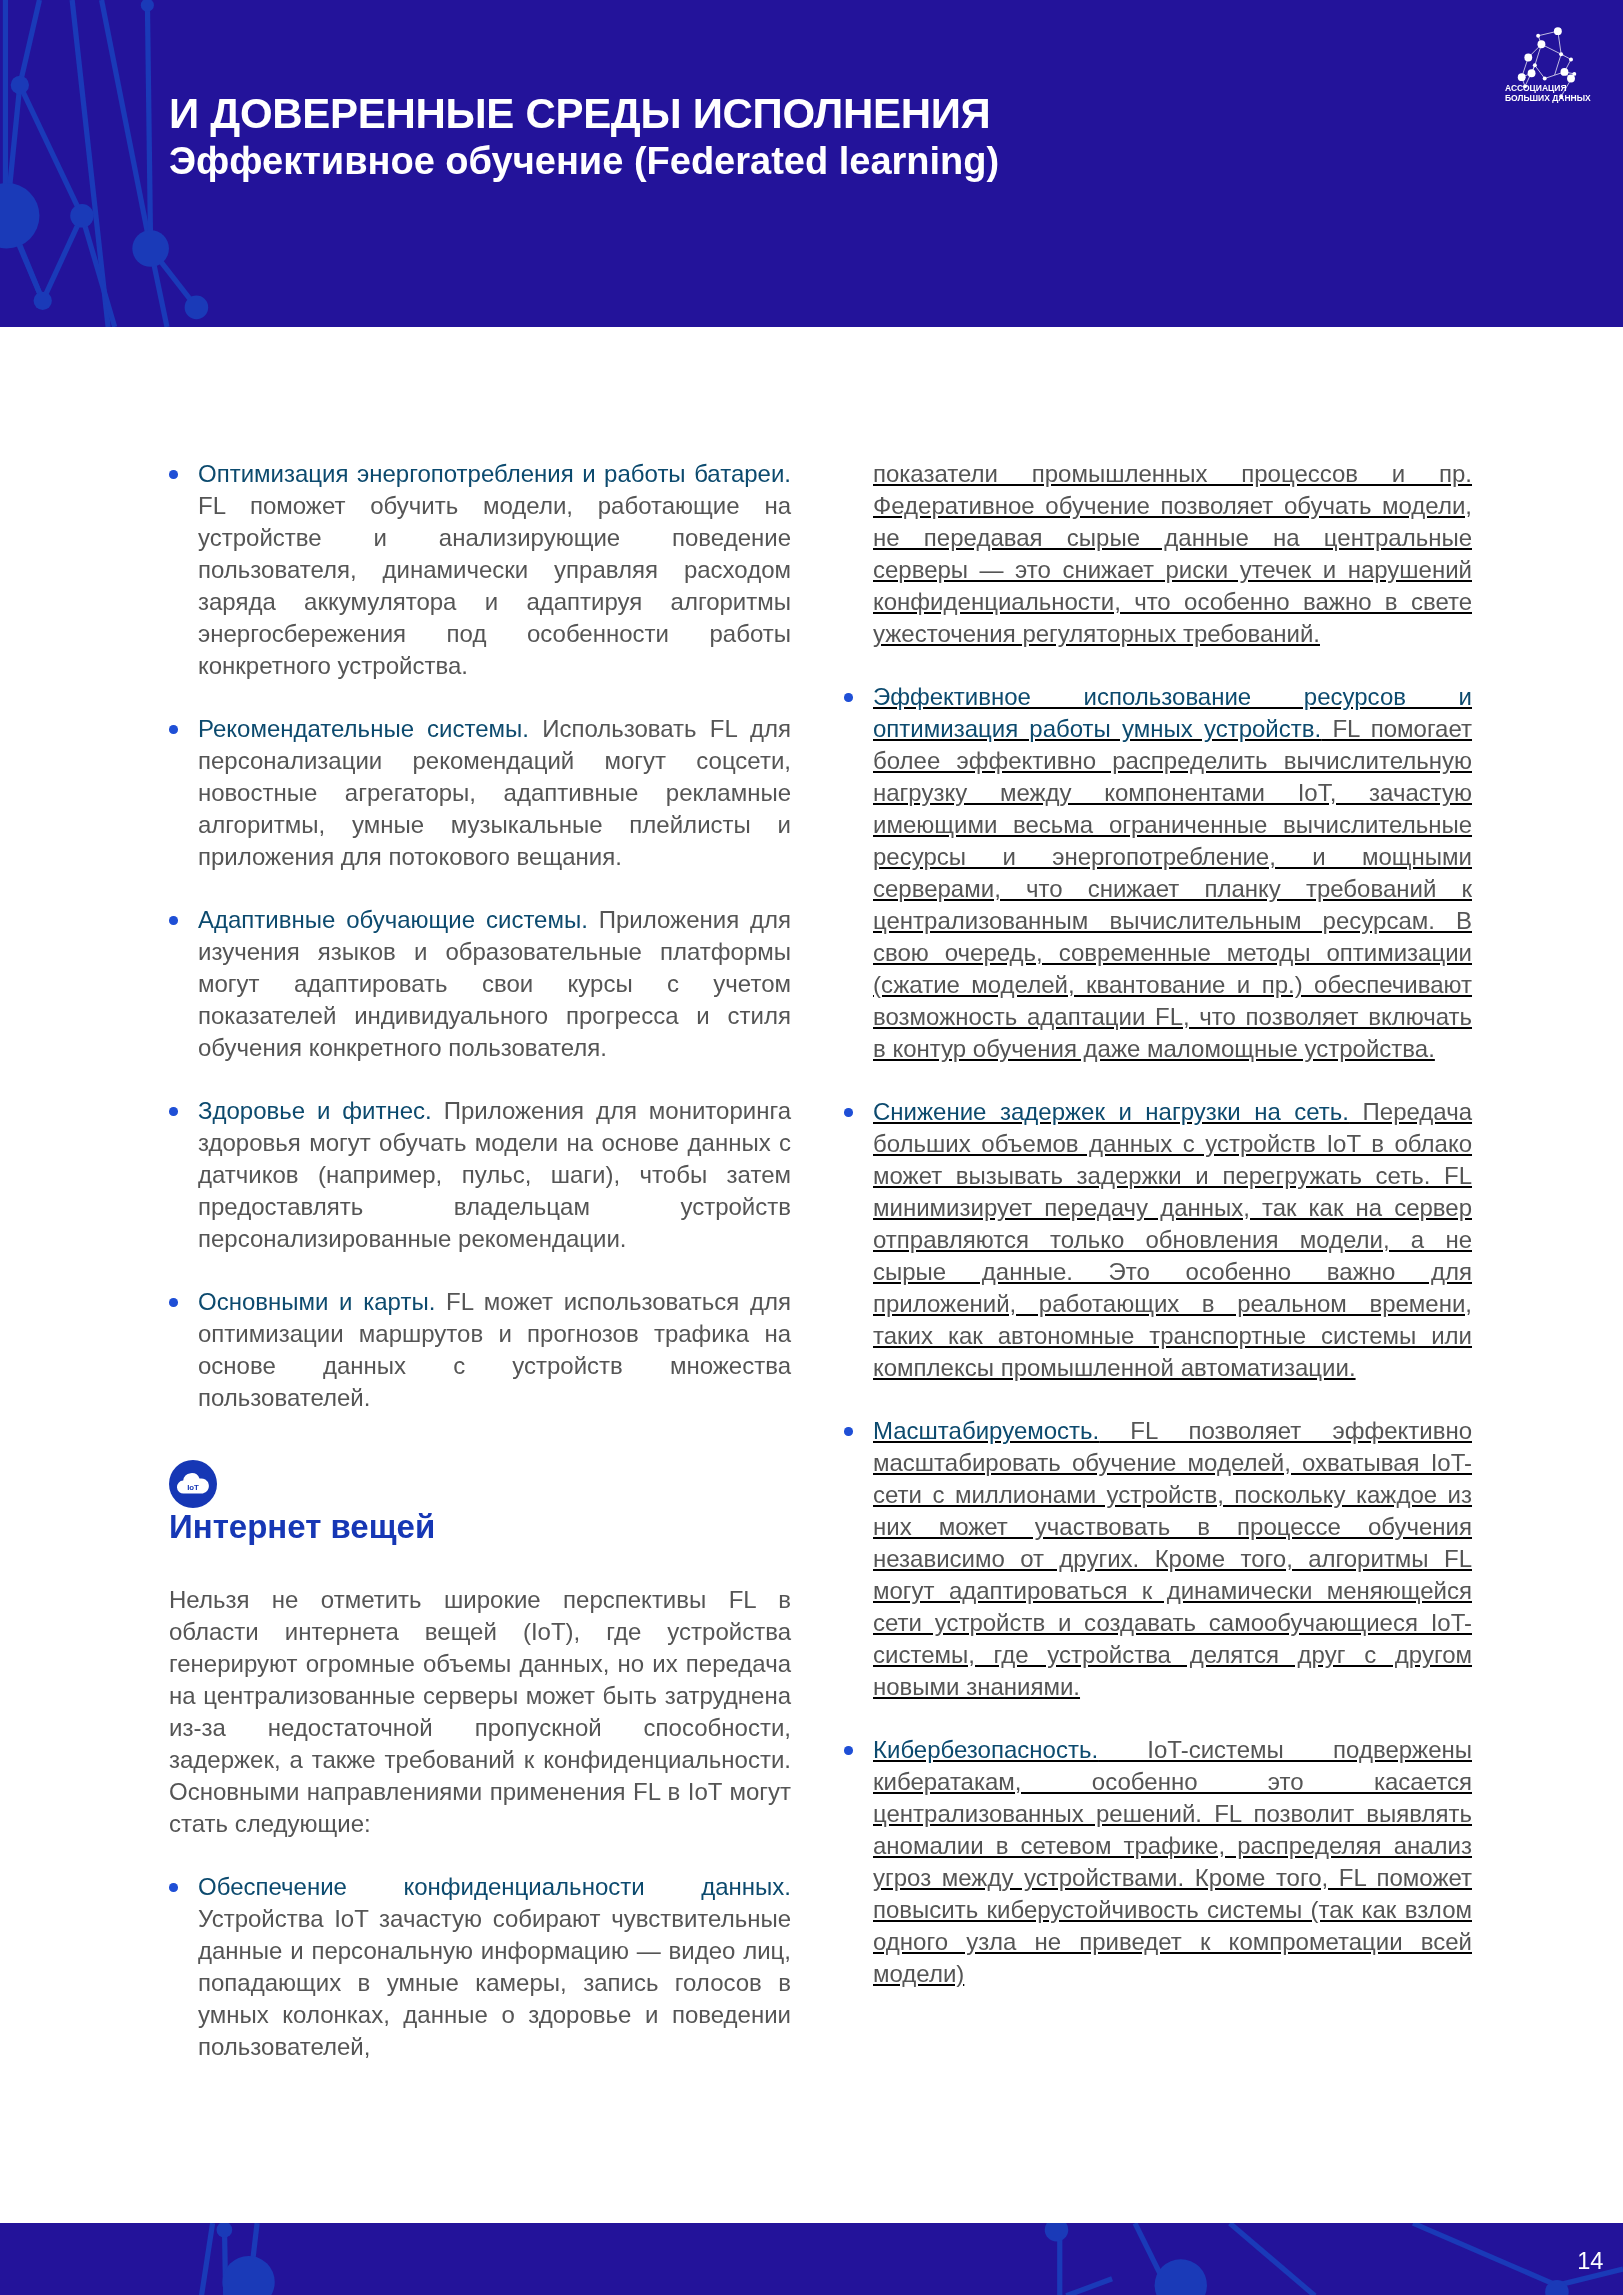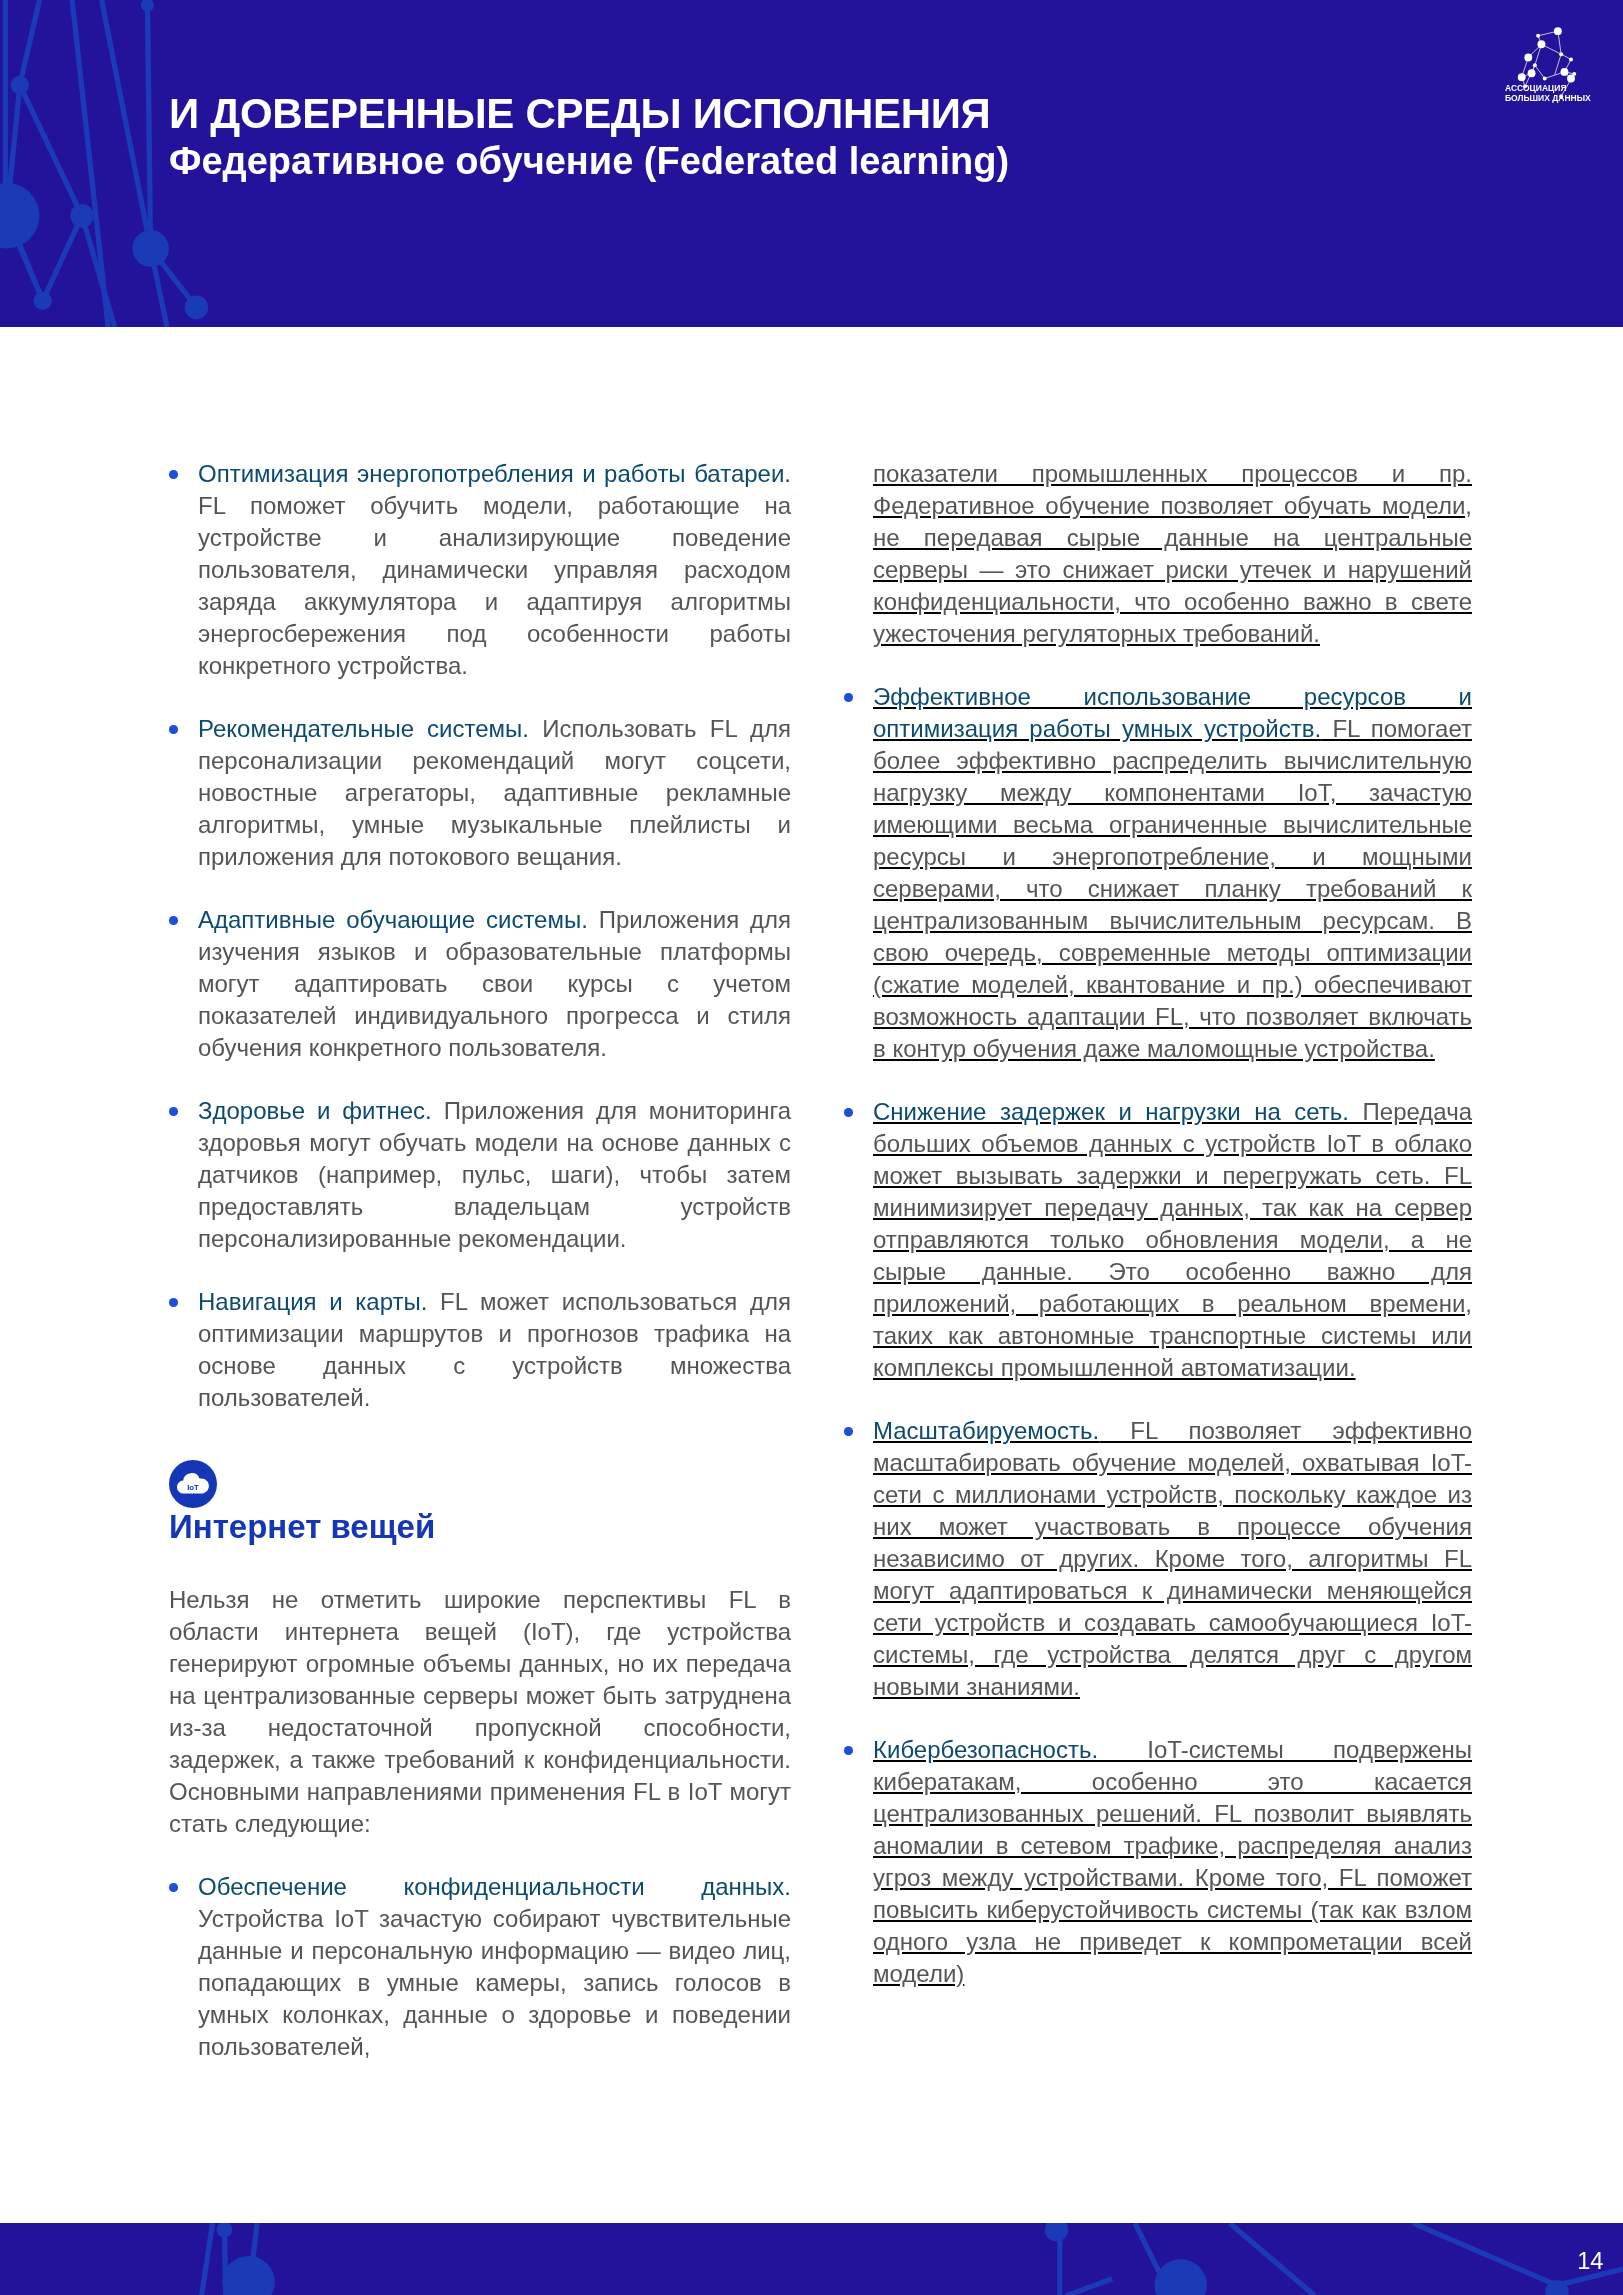--- a/index.html
+++ b/index.html
@@ -82,21 +82,21 @@
       <circle cx="10" cy="330" r="50"></circle>
       <circle cx="125" cy="330" r="18"></circle>
       <circle cx="65" cy="460" r="14"></circle>
       <circle cx="230" cy="380" r="28"></circle>
       <circle cx="300" cy="470" r="18"></circle>
       <circle cx="225" cy="8" r="10"></circle>
     </g>
   </svg>
   <div class="header-titles">
     <p class="title-line">И ДОВЕРЕННЫЕ СРЕДЫ ИСПОЛНЕНИЯ</p>
-    <p class="subtitle">Федеративное обучение (Federated learning)</p>
+    <p class="subtitle">Эффективное обучение (Federated learning)</p>
   </div>
   <svg class="logo" viewBox="0 0 140 140">
     <g stroke="#ffffff" stroke-width="1.2" fill="none" opacity="0.9">
       <polyline points="85,17 55,24 60,37 40,57 30,87 45,81 50,69 65,89 80,84 95,79 110,82 100,99 90,116"></polyline>
       <polyline points="85,17 90,52 105,60 95,79 105,89"></polyline>
       <polyline points="60,37 50,69 35,101 30,87"></polyline>
       <polyline points="60,37 90,52 80,84"></polyline>
     </g>
     <g fill="#ffffff">
       <circle cx="85" cy="17" r="6"></circle>
@@ -121,21 +121,21 @@
     <div>БОЛЬШИХ ДАННЫХ</div>
   </div>
 </div>
 
 <div class="col col-left">
   <ul class="blist">
     <li><span class="lead">Оптимизация энергопотребления и работы батареи.</span><span> FL поможет обучить модели, работающие на устройстве и анализирующие поведение пользователя, динамически управляя расходом заряда аккумулятора и адаптируя алгоритмы энергосбережения под особенности работы конкретного устройства.</span></li>
     <li><span class="lead">Рекомендательные системы.</span><span> Использовать FL для персонализации рекомендаций могут соцсети, новостные агрегаторы, адаптивные рекламные алгоритмы, умные музыкальные плейлисты и приложения для потокового вещания.</span></li>
     <li><span class="lead">Адаптивные обучающие системы.</span><span> Приложения для изучения языков и образовательные платформы могут адаптировать свои курсы с учетом показателей индивидуального прогресса и стиля обучения конкретного пользователя.</span></li>
     <li><span class="lead">Здоровье и фитнес.</span><span> Приложения для мониторинга здоровья могут обучать модели на основе данных с датчиков (например, пульс, шаги), чтобы затем предоставлять владельцам устройств персонализированные рекомендации.</span></li>
-    <li><span class="lead">Навигация и карты.</span><span> FL может использоваться для оптимизации маршрутов и прогнозов трафика на основе данных с устройств множества пользователей.</span></li>
+    <li><span class="lead">Основными и карты.</span><span> FL может использоваться для оптимизации маршрутов и прогнозов трафика на основе данных с устройств множества пользователей.</span></li>
   </ul>
 
   <div class="section-head">
     <div class="iot-icon">
       <svg width="34" height="23.6" viewBox="0 0 52 36">
         <path d="M12 33 a10 10 0 0 1 -1 -20 a13 13 0 0 1 25 -3 a9 9 0 0 1 5 23 z" fill="#ffffff"></path>
         <text x="26" y="27" text-anchor="middle" font-size="12" font-weight="700" fill="#1637b5" font-family="Liberation Sans, sans-serif">IoT</text>
       </svg>
     </div>
     <h2 class="section-title">Интернет вещей</h2>

